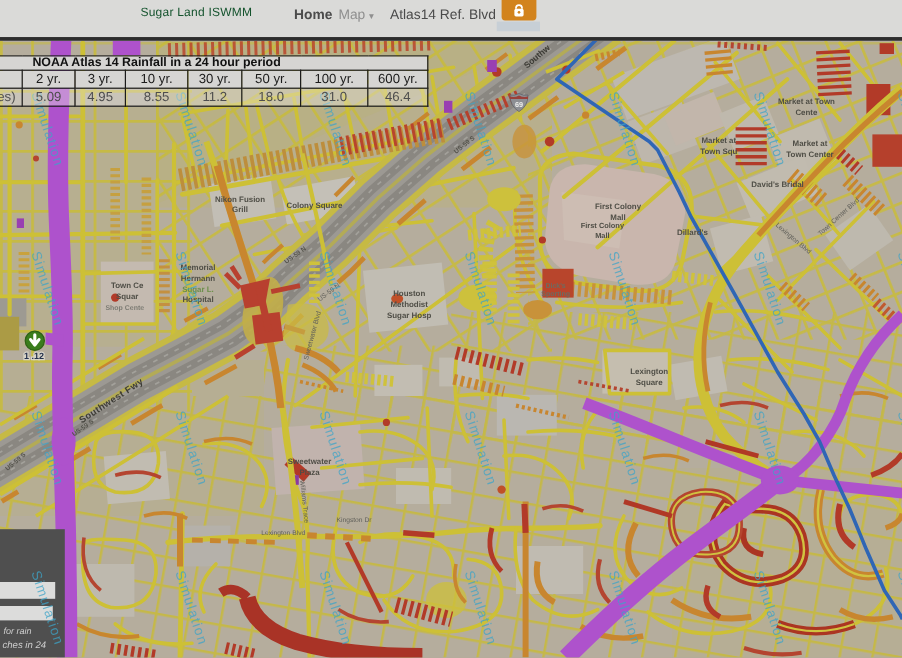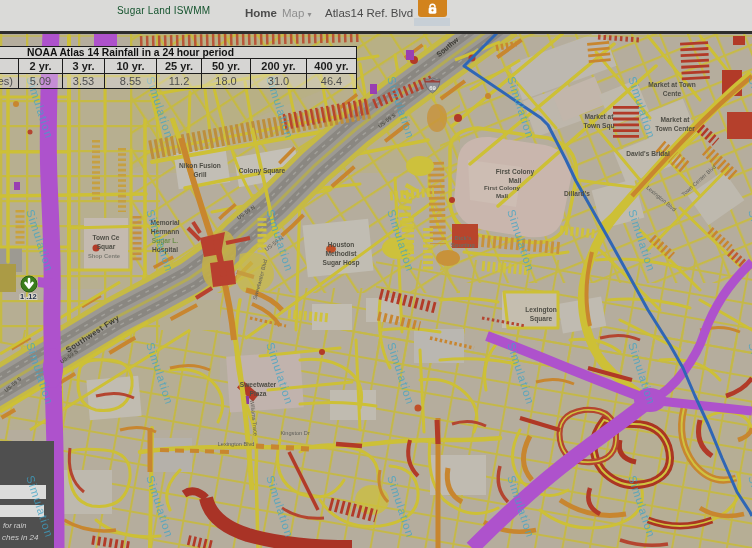--- a/index.html
+++ b/index.html
@@ -9,21 +9,21 @@
   #topbar{position:absolute;left:0;top:0;width:752px;height:31px;background:#dadad8;z-index:10;}
   #topline{position:absolute;left:0;top:31px;width:752px;height:2.5px;background:#2d2d2d;z-index:10;}
   #title{position:absolute;left:117px;top:5px;font-size:10px;color:#14532d;letter-spacing:0.2px;z-index:11;}
   .menu{position:absolute;top:7px;font-size:11.5px;color:#4a4a4a;z-index:11;}
   #btn{position:absolute;left:418px;top:-4px;width:29px;height:21px;background:#d2831d;border-radius:3px;z-index:11;}
   #btnglow{position:absolute;left:414px;top:18px;width:36px;height:8px;background:rgba(170,190,212,0.4);z-index:11;}
   table{border-collapse:collapse;table-layout:fixed;position:absolute;left:-38px;top:46px;z-index:12;
     font-family:"Liberation Sans",sans-serif;}
   td{border:1.6px solid #1c1c1c;padding:0;text-align:center;vertical-align:middle;overflow:hidden;}
   tr.t1 td{background:#d6d5d3;height:10px;font-size:10.3px;font-weight:bold;color:#111;text-align:left;}
-  tr.t2 td{background:#d6d5d3;height:14px;font-size:11px;font-weight:bold;color:#1c1c1c;}
+  tr.t2 td{background:#d6d5d3;height:14px;font-size:11px;font-weight:normal;color:#1c1c1c;}
   tr.t3 td{background:rgba(232,231,228,0.4);height:13.5px;font-size:11px;color:#4e4e4e;}
 </style>
 </head>
 <body>
 <div id="stage">
 <svg id="mapsvg" width="752" height="548" viewBox="0 0 752 548">
   <defs>
     <pattern id="g0" width="26" height="25" patternUnits="userSpaceOnUse">
       <rect width="26" height="25" fill="none"></rect>
       <path d="M0,1 H26 M1,0 V25" stroke="#c9bc3c" stroke-width="2.6" fill="none"></path>
@@ -501,29 +501,29 @@
       </colgroup>
  <tbody>
         <tr class="t1">
           <td colspan="8" style="padding-left:64px;">NOAA Atlas 14 Rainfall in a 24 hour period</td>
         </tr>
  <tr class="t2">
           <td></td>
           <td>2 yr.</td>
           <td>3 yr.</td>
           <td>10 yr.</td>
-          <td>25 yr.</td>
+          <td>30 yr.</td>
           <td>50 yr.</td>
-          <td>200 yr.</td>
-          <td>400 yr.</td>
+          <td>100 yr.</td>
+          <td>600 yr.</td>
         </tr>
  <tr class="t3">
           <td style="text-align:right;padding-right:5px;">(inches)</td>
           <td>5.09</td>
-          <td>3.53</td>
+          <td>4.95</td>
           <td>8.55</td>
           <td>11.2</td>
           <td>18.0</td>
           <td>31.0</td>
           <td>46.4</td>
         </tr>
 </tbody>
     </table>
 
 </div>

